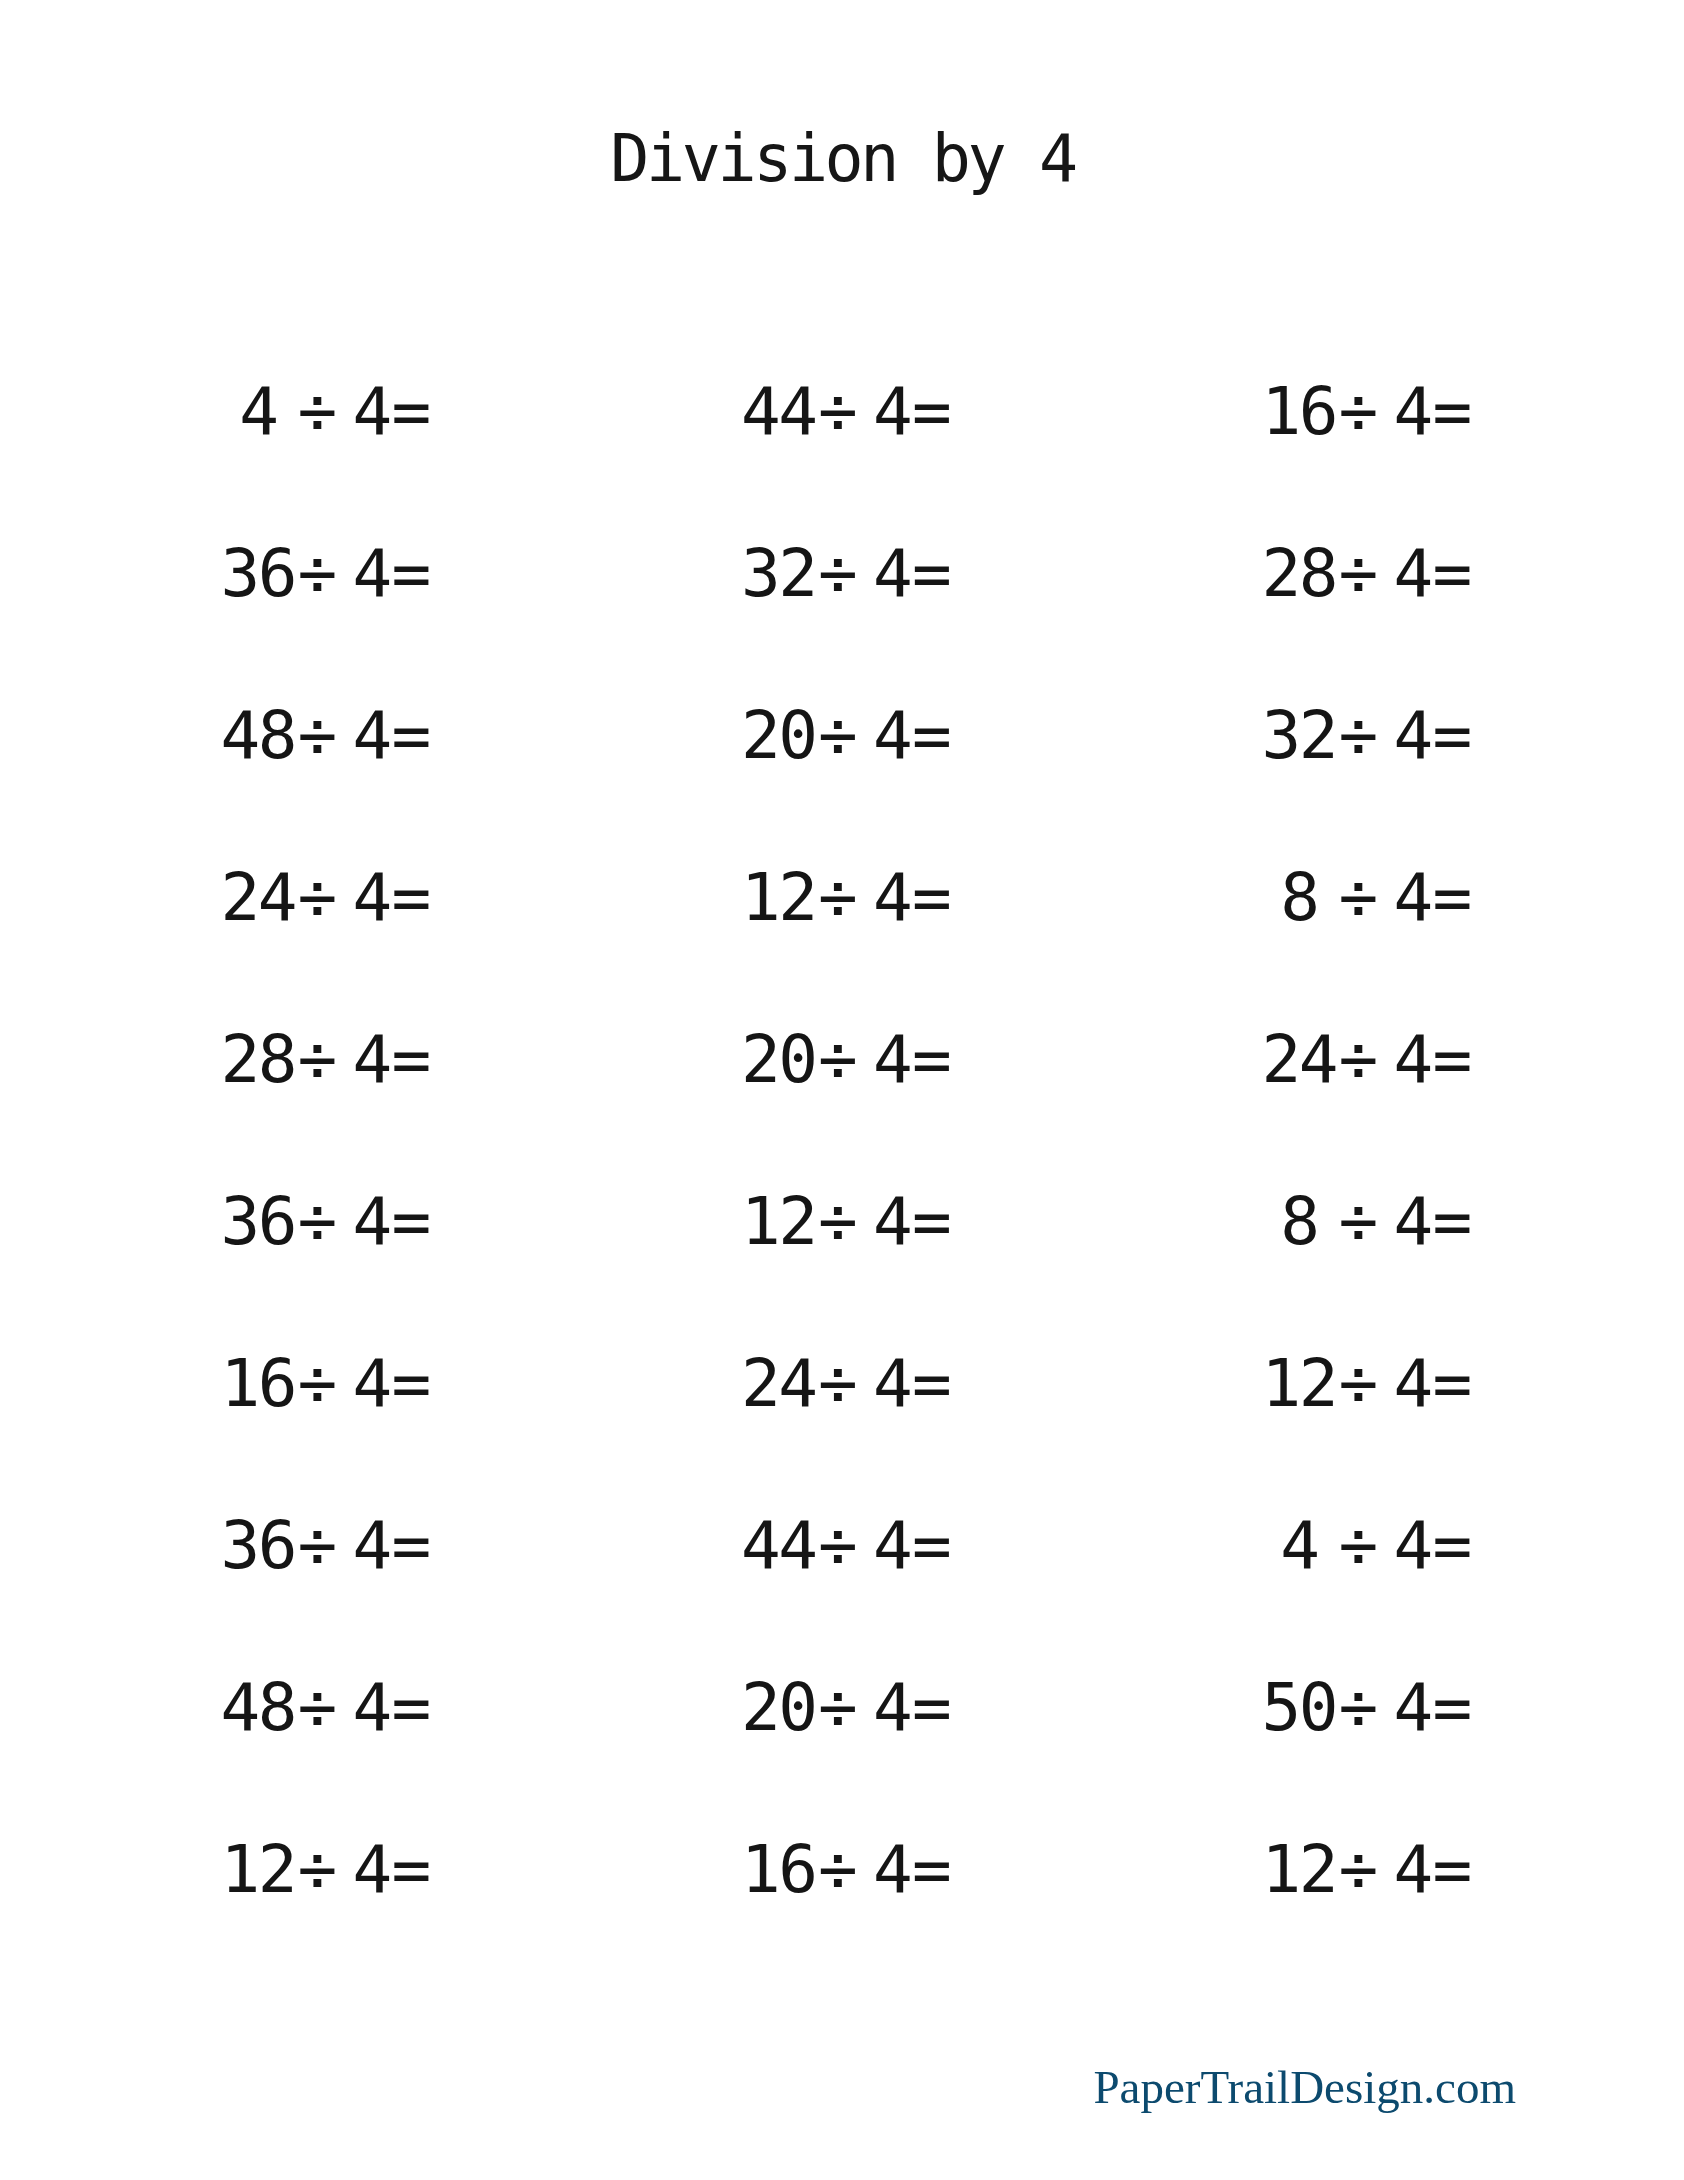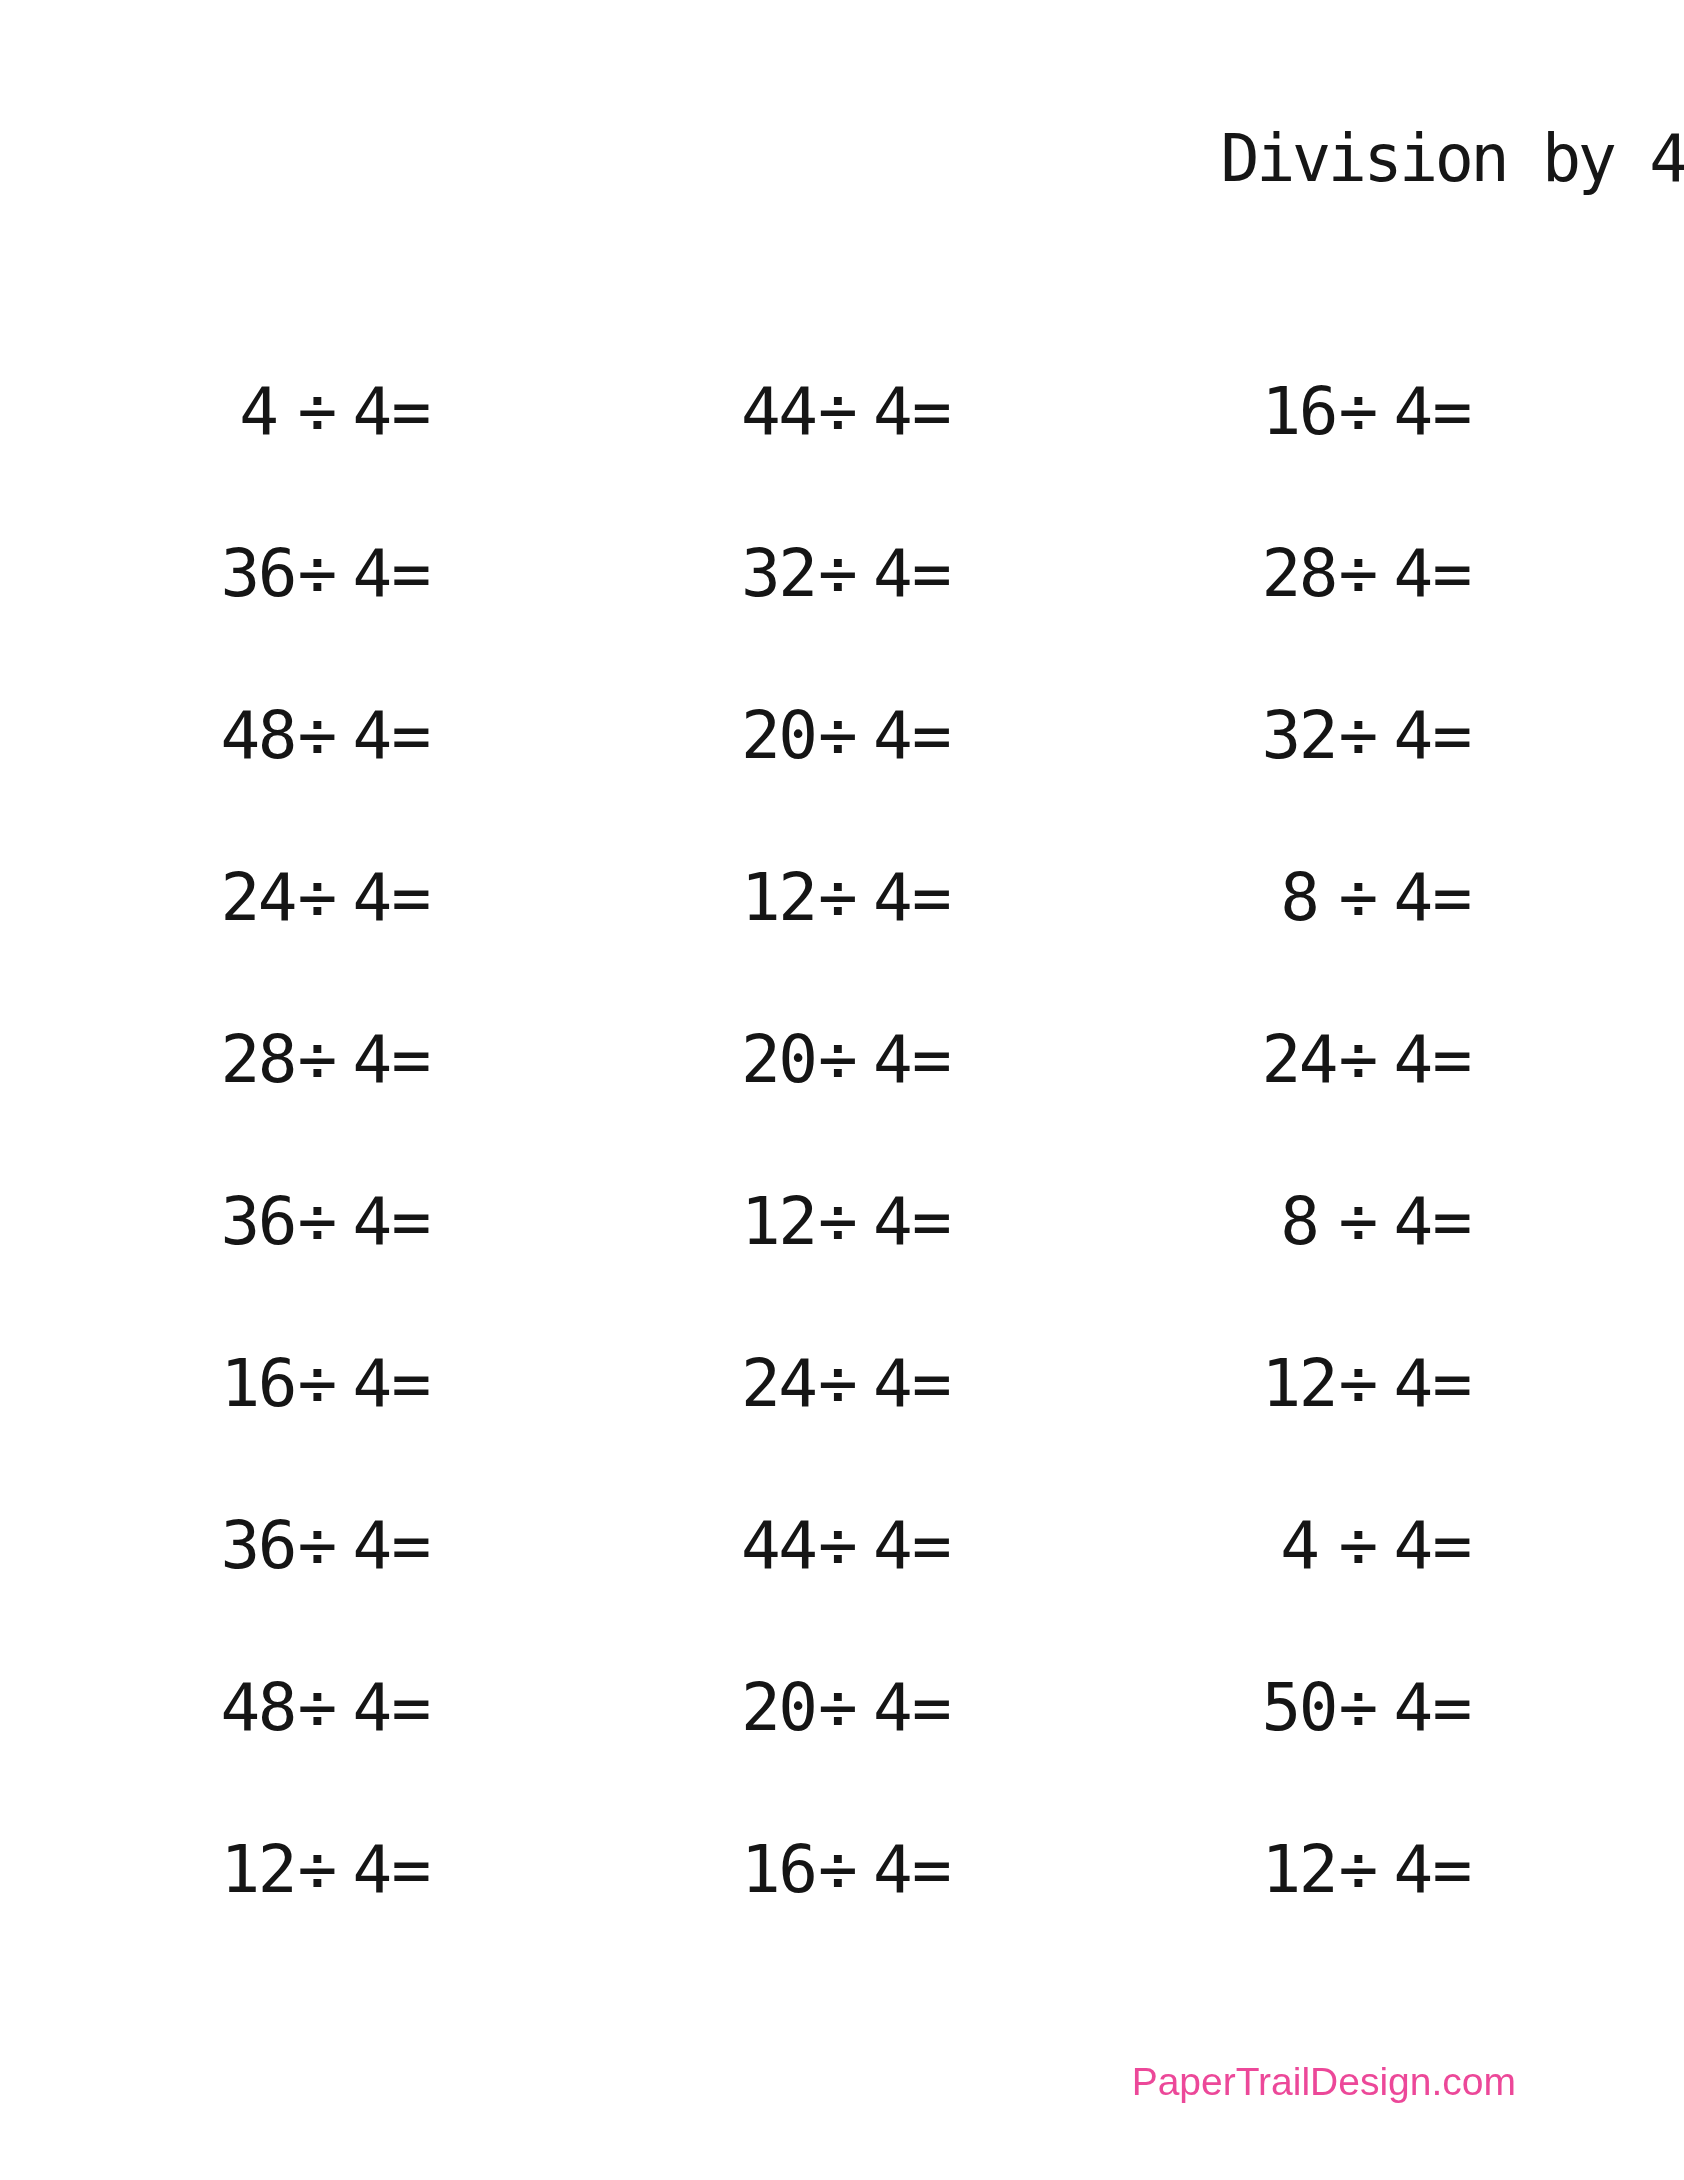--- a/index.html
+++ b/index.html
@@ -13,21 +13,21 @@
     position: relative;
     overflow: hidden;
     color: #1b1b1b;
     font-family: "Liberation Sans", sans-serif;
   }
   .page-title {
     position: absolute;
     top: 121px;
     left: 0;
     width: 100%;
-    text-align: right;
+    text-align: center;
     font-family: "DejaVu Sans Mono", "Liberation Mono", monospace;
     font-size: 65px;
     letter-spacing: -3.4px;
     font-weight: 400;
     color: #161616;
   }
   .problems-grid {
     position: absolute;
     left: 218px;
     top: 330px;
@@ -55,25 +55,25 @@
   .problem .op {
     margin-right: 0.45ch;
   }
   .problem .eq {
     margin-left: 0.05ch;
   }
   .site-credit {
     position: absolute;
     top: 2060px;
     right: 169px;
-    font-family: Liberation Sans, sans-serif;
-    font-size: 39px;
+    font-family: Liberation Serif, serif;
+    font-size: 47px;
     letter-spacing: 0px;
     font-weight: 400;
-    color: #ec4899;
+    color: #0c4a6e;
   }
 </style>
 </head>
 <body>
 
 <div class="page-title">Division by 4</div>
 
 <div class="problems-grid">
     <div class="problem">
       <span class="dividend">4</span>

